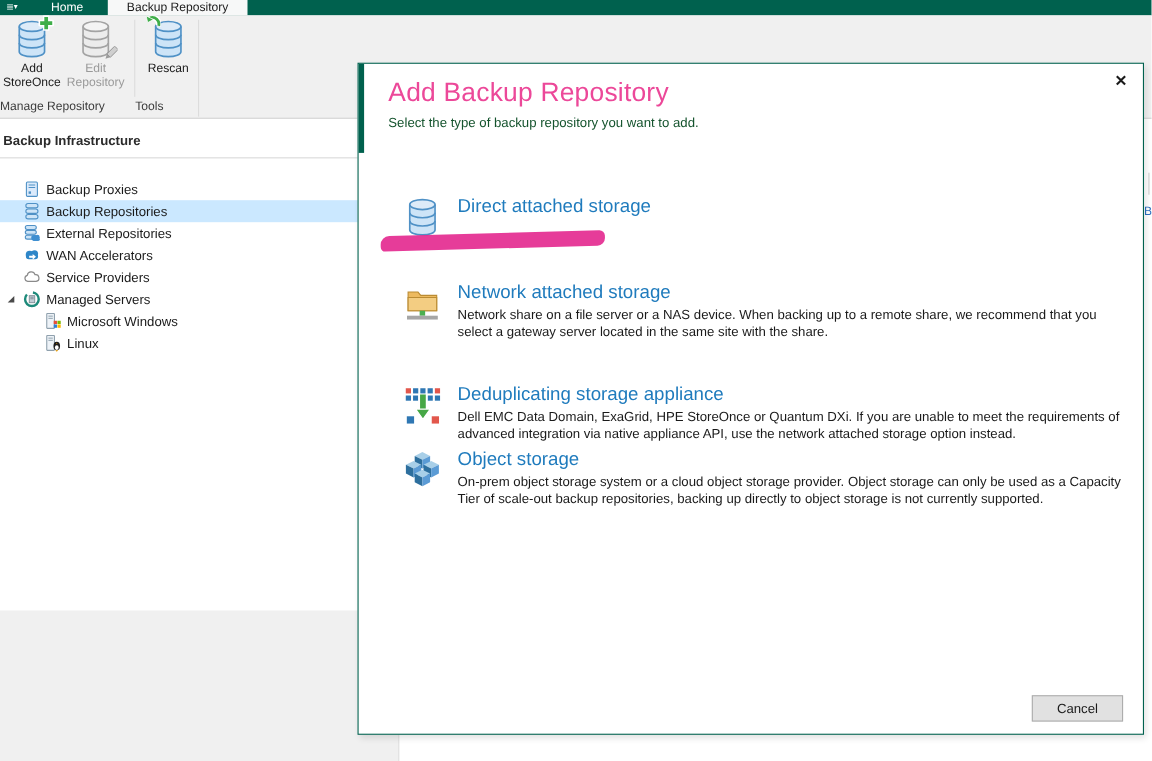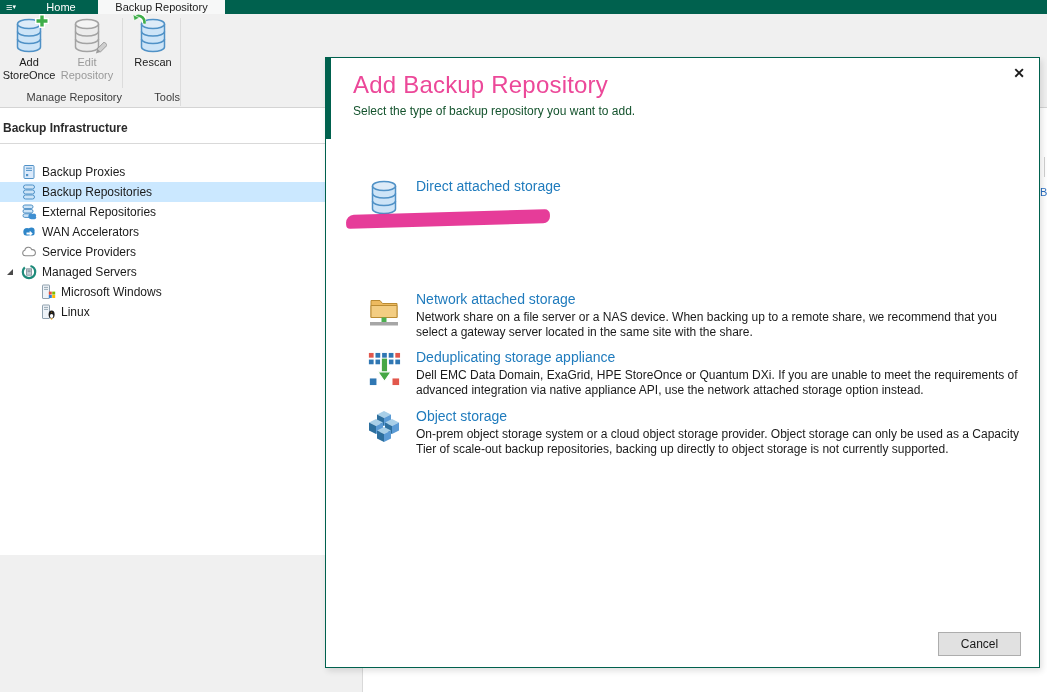--- a/index.html
+++ b/index.html
@@ -18,21 +18,21 @@
   .ribbon { position:absolute; left:0; top:14px; width:1047px; height:94px; background:#f0f0f0; border-bottom:1px solid #d4d4d4; }
   .rbtn { position:absolute; top:4px; width:54px; height:68px; text-align:center; cursor:default; }
   .rbtn .icon-wrap { position:relative; width:32px; height:36px; margin:0 auto; }
   .rbtn .lbl { font-size:11px; line-height:13px; color:#1b1b1b; margin-top:2px; }
   .rbtn.disabled .lbl { color:#9a9a9a; }
   .badge { position:absolute; width:14px; height:14px; }
   .badge.tr { right:-4px; top:-4px; }
   .badge.tl { left:-5px; top:-4px; }
   .badge.br { right:-4px; bottom:-2px; }
   .rib-sep { position:absolute; top:6px; height:92px; width:1px; background:#dcdcdc; }
-  .rib-group-label { position:absolute; top:76px; height:16px; font-size:11px; color:#3c3c3c; text-align:right; line-height:15px; }
+  .rib-group-label { position:absolute; top:76px; height:16px; font-size:11px; color:#3c3c3c; text-align:left; line-height:15px; }
 
   
   .left-panel { position:absolute; left:0; top:109px; width:363px; height:583px; background:#ffffff; border-right:1px solid #d9d9d9;padding-left:28px; }
   .left-panel .bottom-gray { position:absolute; left:0; top:446px; width:362px; height:137px; background:#f0f0f0; }
   .panel-title { position:absolute; left:3px; top:12px; font-size:12px; font-weight:bold; color:#2b2b2b; }
   .panel-divider { position:absolute; left:0; top:34px; width:362px; height:1px; background:#d9d9d9; }
   .tree { position:absolute; left:0; top:53px; width:362px; }
   .tree-row { position:relative; height:20px; display:flex; align-items:center; cursor:default; }
   .tree-row.selected { background:#cbe8ff; }
   .tree-row .ticon { width:16px; height:16px; flex:0 0 16px; margin-right:5px; }
@@ -47,21 +47,21 @@
 
   
   .dialog { position:absolute; left:325px; top:57px; width:715px; height:611px; background:#ffffff; border:1px solid #00614e; box-shadow:2px 3px 6px rgba(0,0,0,0.12); z-index:10; }
   .dialog .accent { position:absolute; left:0; top:0; width:5px; height:81px; background:#00614e; }
   .dlg-close { position:absolute; right:14px; top:7px; font-size:14px; font-weight:bold; color:#1a1a1a; cursor:default; line-height:16px; }
   .dlg-title { position:absolute; left:27px; top:13px; font-size:24px; font-weight:400; color:#ec4899; letter-spacing:0.2px; }
   .dlg-subtitle { position:absolute; left:27px; top:46px; font-size:12px; color:#14532d; }
   .opt { position:absolute; left:0; width:715px; height:72px; cursor:pointer; }
   .opt .oicon { position:absolute; left:41px; top:2px; width:34px; height:36px; }
   .opt .otext { position:absolute; left:90px; top:0; width:615px; z-index:4; }
-  .opt .otitle { font-size:14px; color:#1f7bbd; margin-bottom:3px; }
+  .opt .otitle { font-size:17px; color:#1f7bbd; margin-bottom:3px; }
   .opt .odesc { font-size:12px; line-height:15px; color:#1a1a1a; }
   .hl-pink { position:absolute; left:20px; top:154px; width:204px; height:14px; background:#e2218b; opacity:0.88; border-radius:8px 5px 7px 4px; transform:rotate(-1.6deg); z-index:3; }
   .cancel-btn { position:absolute; left:612px; top:574px; width:83px; height:24px; background:#e1e1e1; border:1px solid #adadad; font-family:"Liberation Sans", sans-serif; font-size:12px; color:#1a1a1a; cursor:default; }
 </style>
 </head>
 <body>
 
 <div id="screen">
 
   <div class="titlebar">
@@ -252,21 +252,21 @@
           <path d="M3.5 13.5 a11.5 4.5 0 0 0 23 0" fill="none"></path>
           <path d="M3.5 21 a11.5 4.5 0 0 0 23 0" fill="none"></path>
           <ellipse cx="15" cy="6" rx="11.5" ry="4.5" fill="#ddebf8"></ellipse>
         </g>
       </svg>
       <div class="otext">
         <div class="otitle">Direct attached storage</div>
       </div>
     </div>
 
-    <div class="opt" style="top:198px;margin-top:35px;">
+    <div class="opt" style="top:198px;">
       <svg class="oicon" viewBox="0 0 34 34">
         <path d="M4 6.5 h9 l2.5 3 H30 V23.5 H4 Z" fill="#edba5f" stroke="#bb8c33" stroke-width="1"></path>
         <path d="M4 11.5 H30 V23.5 H4 Z" fill="#f3cd82" stroke="#bb8c33" stroke-width="1"></path>
         <rect x="14.5" y="23.5" width="5" height="4.5" fill="#4caf50"></rect>
         <rect x="3" y="28" width="28" height="3.5" fill="#a6a6a6"></rect>
       </svg>
       <div class="otext">
         <div class="otitle">Network attached storage</div>
         <div class="odesc">Network share on a file server or a NAS device. When backing up to a remote share, we recommend that you select a gateway server located in the same site with the share.</div>
       </div>

